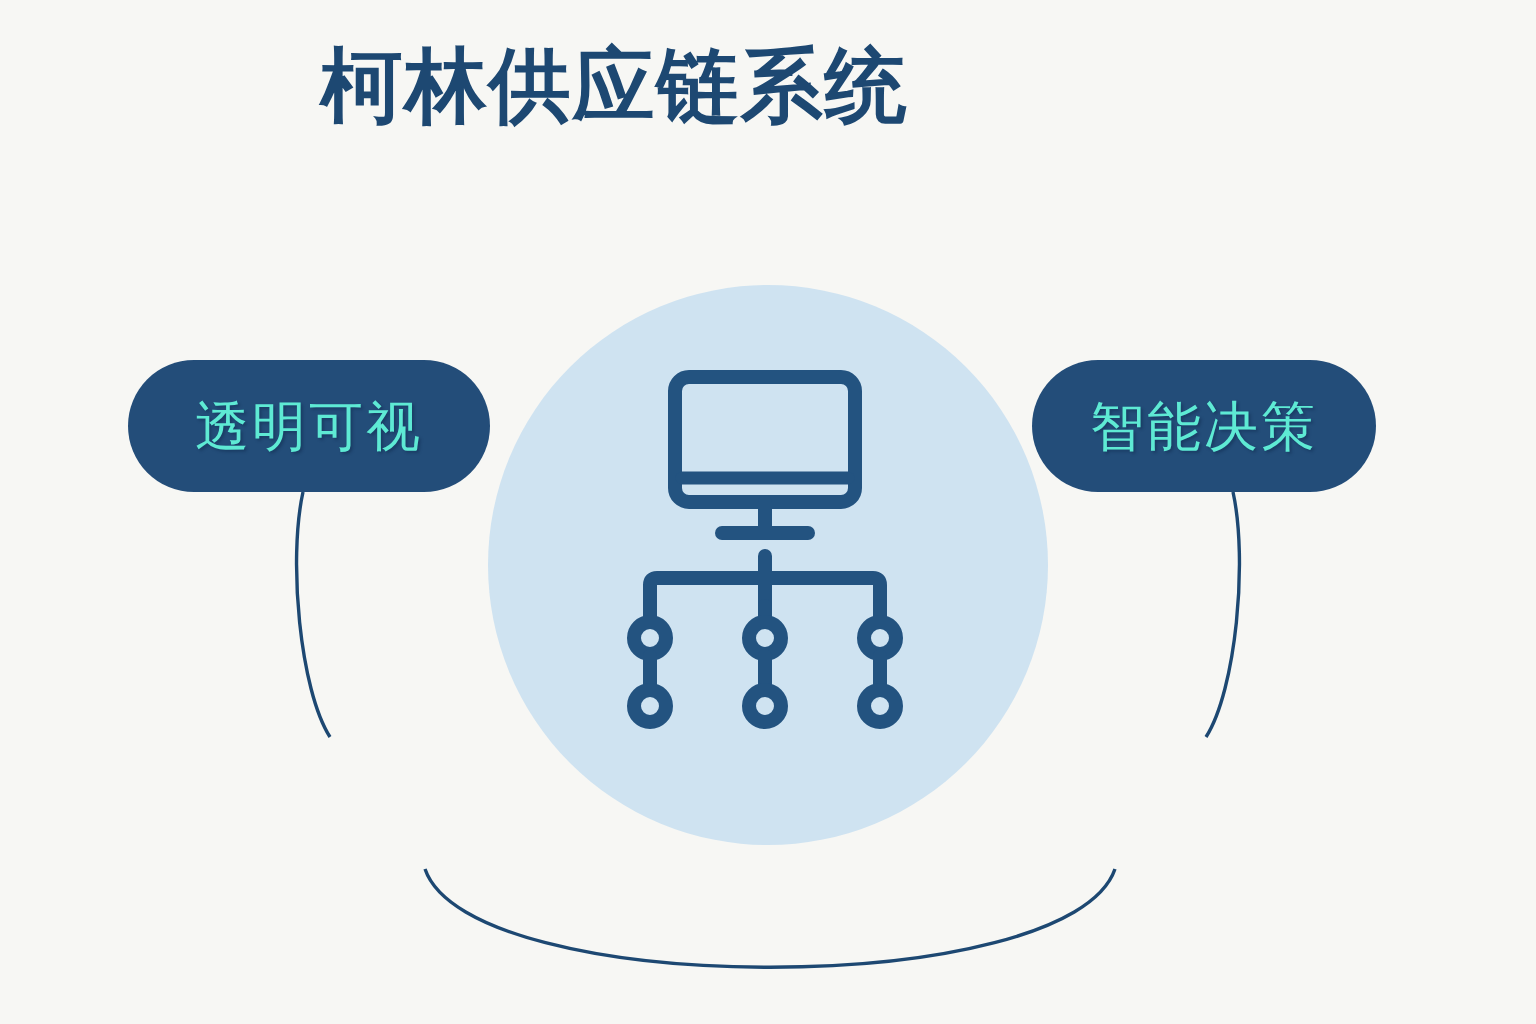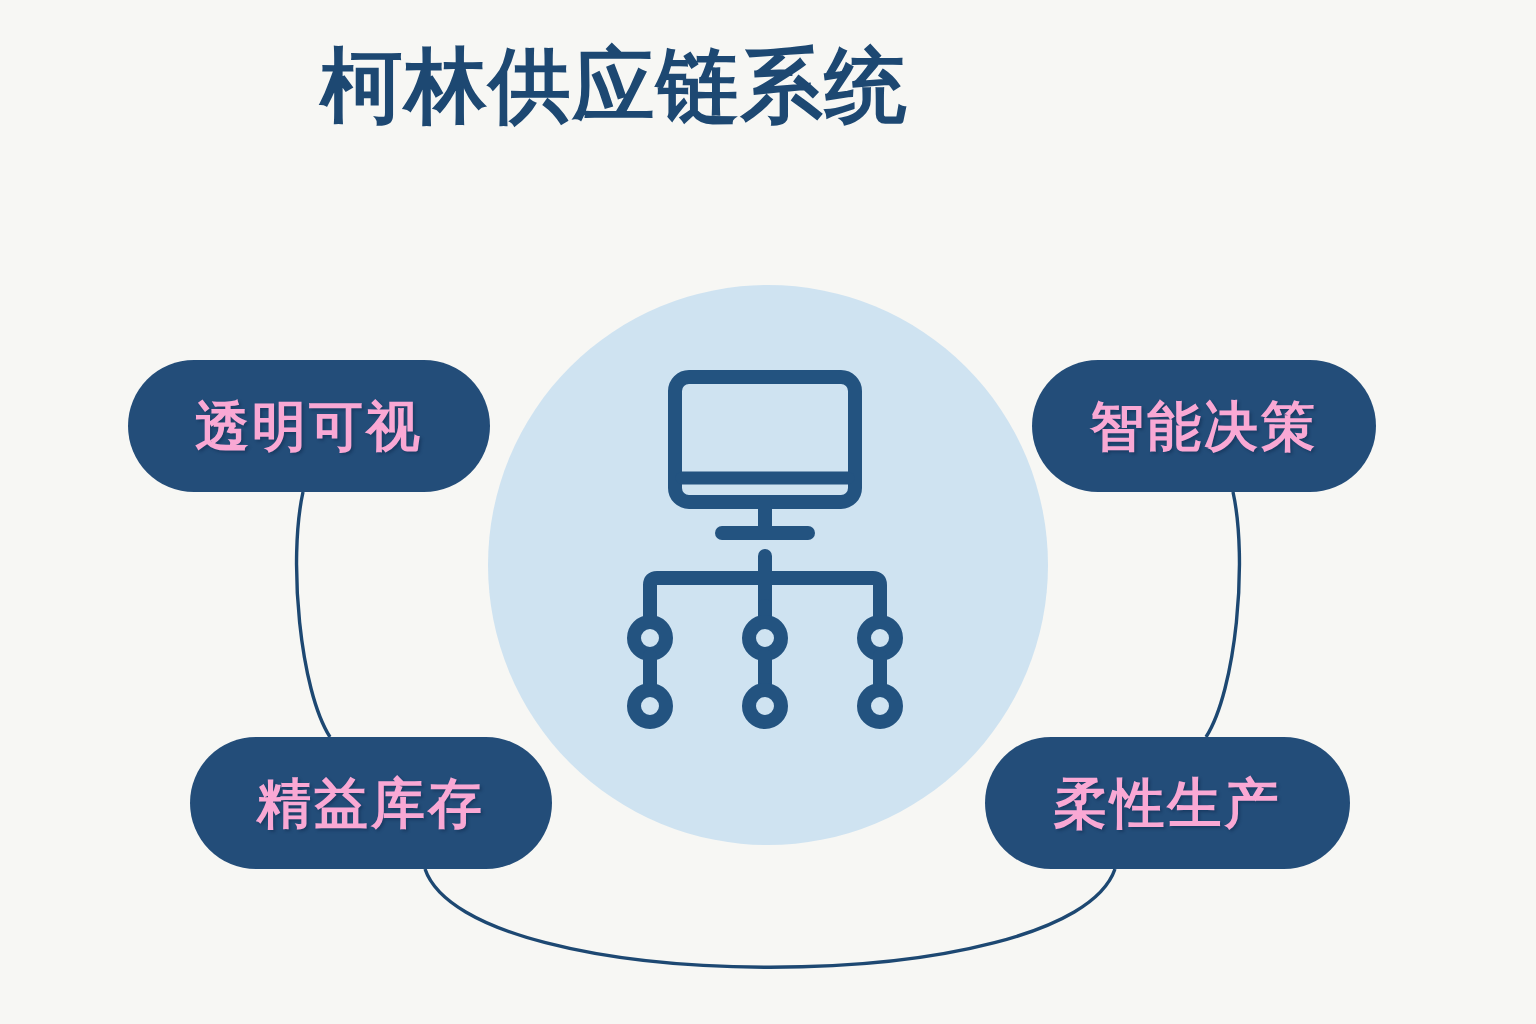--- a/index.html
+++ b/index.html
@@ -83,23 +83,23 @@
   .pill {
     position: absolute;
     background: #234d79;
     border-radius: 70px;
     display: flex;
     align-items: center;
     justify-content: center;
     box-sizing: border-box;
   }
   .pill-label {
-    color: #f9a8d4;
+    color: #5eead4;
     font-size: 54px;
-    font-weight: bold;
+    font-weight: normal;
     letter-spacing: 3px;
     line-height: 1;
     white-space: nowrap;
     text-shadow: 2px 2px 3px rgba(10,30,60,0.35);
     text-align: center;
   }
   #pill-transparent { left: 128px; top: 360px; width: 362px; height: 132px; }
   #pill-smart       { left: 1032px; top: 360px; width: 344px; height: 132px; }
   #pill-lean        { left: 190px;  top: 737px; width: 362px; height: 132px; }
   #pill-flexible    { left: 985px;  top: 737px; width: 365px; height: 132px; }
@@ -155,21 +155,15 @@
   </svg>
 
   <div class="pill" id="pill-transparent">
     <span class="pill-label">透明可视</span>
   </div>
 
   <div class="pill" id="pill-smart">
     <span class="pill-label">智能决策</span>
   </div>
 
-  <div class="pill" id="pill-lean">
-    <span class="pill-label">精益库存</span>
-  </div>
 
-  <div class="pill" id="pill-flexible">
-    <span class="pill-label">柔性生产</span>
-  </div>
 
 </div>
 
 </body></html>

